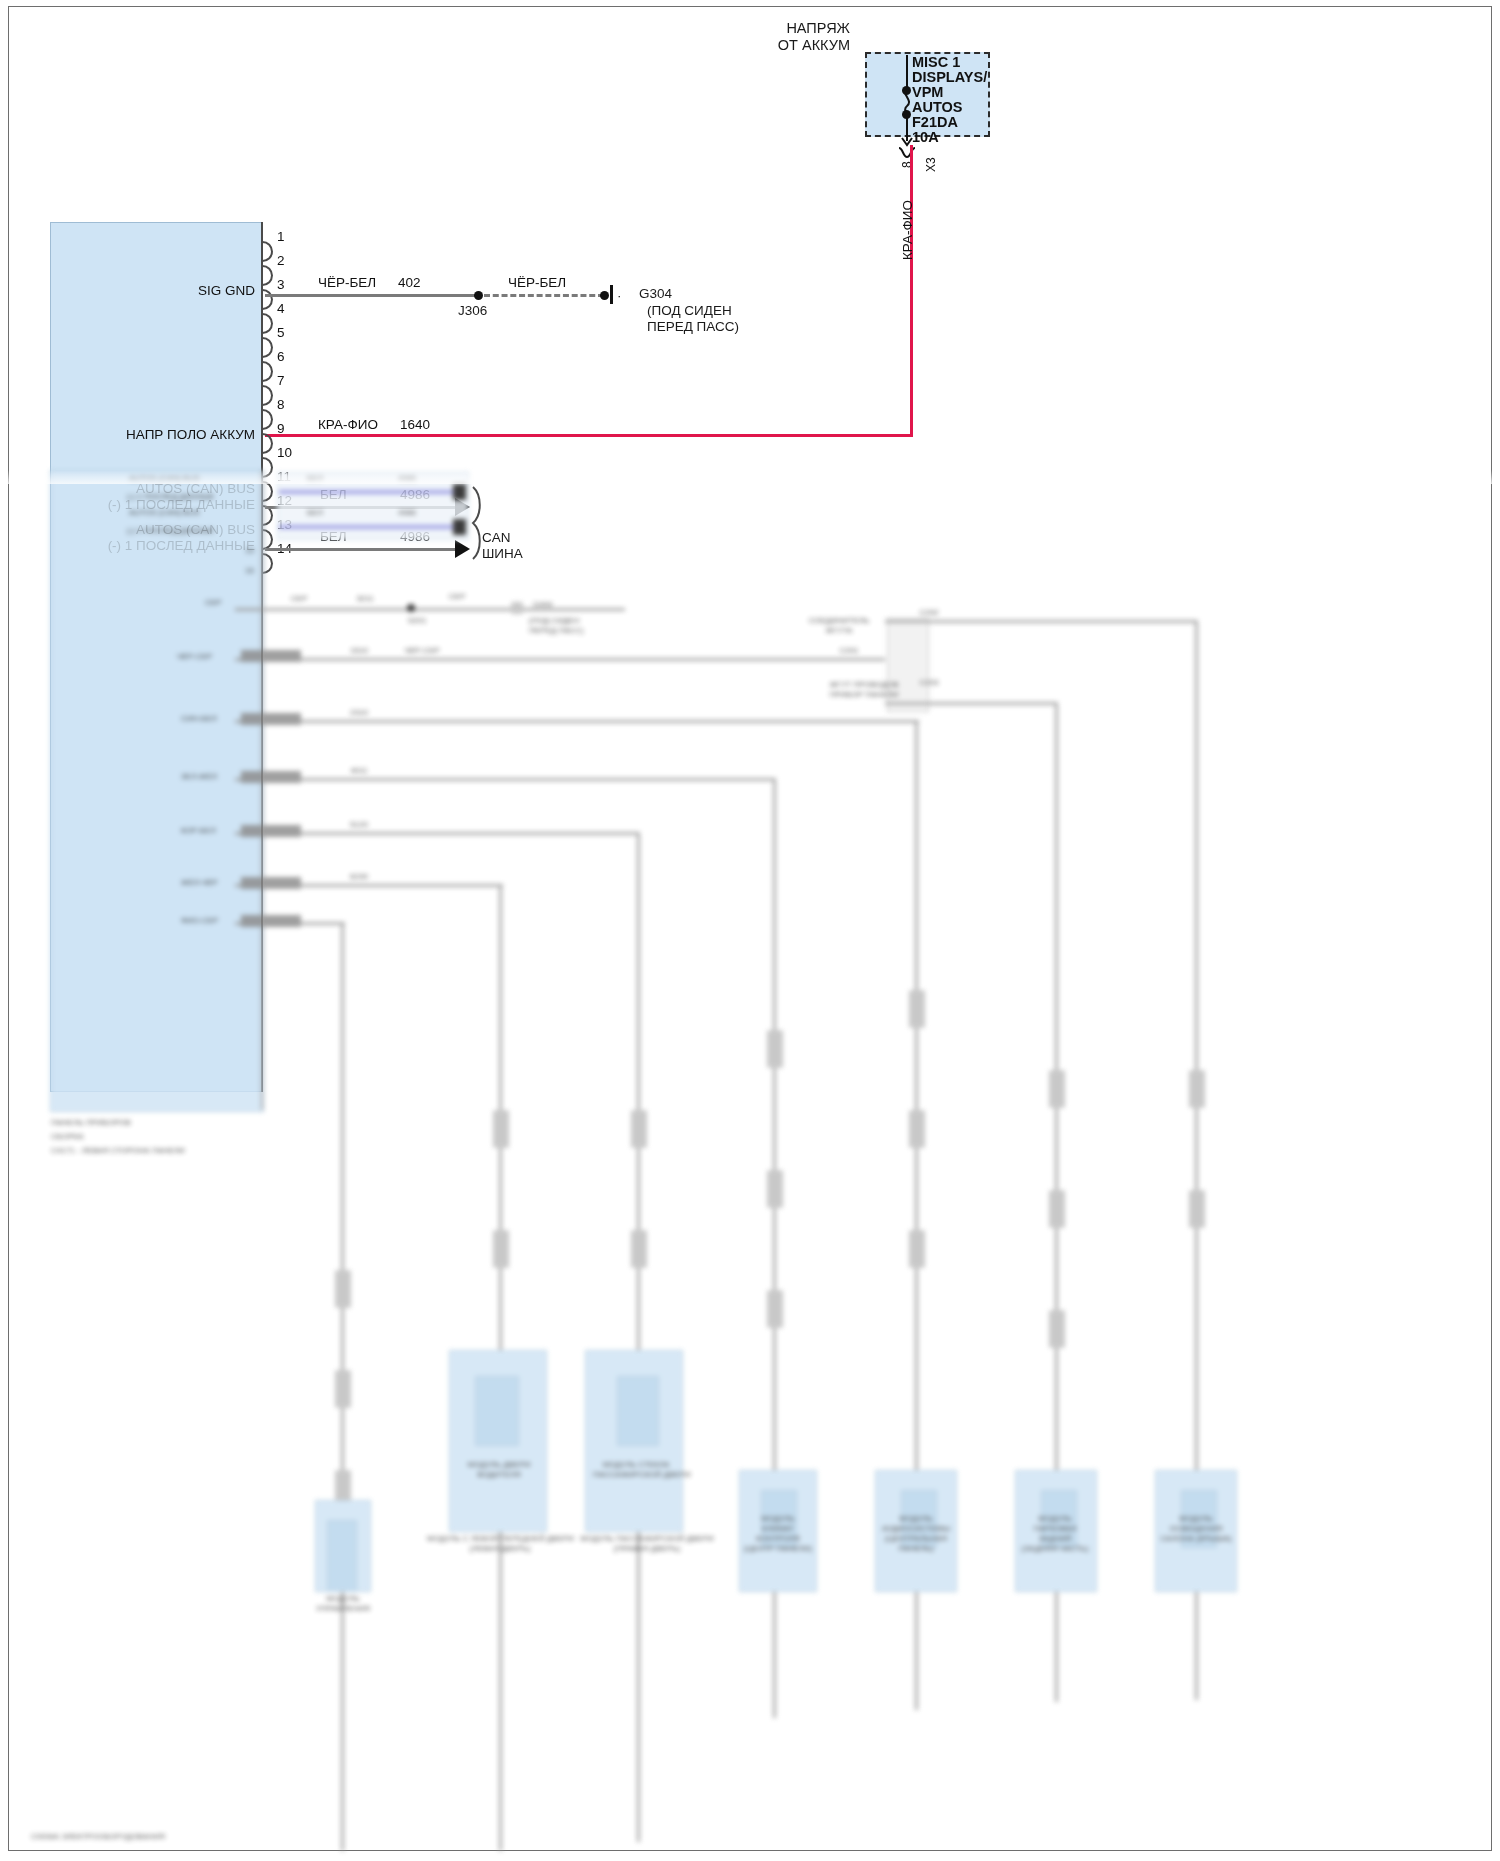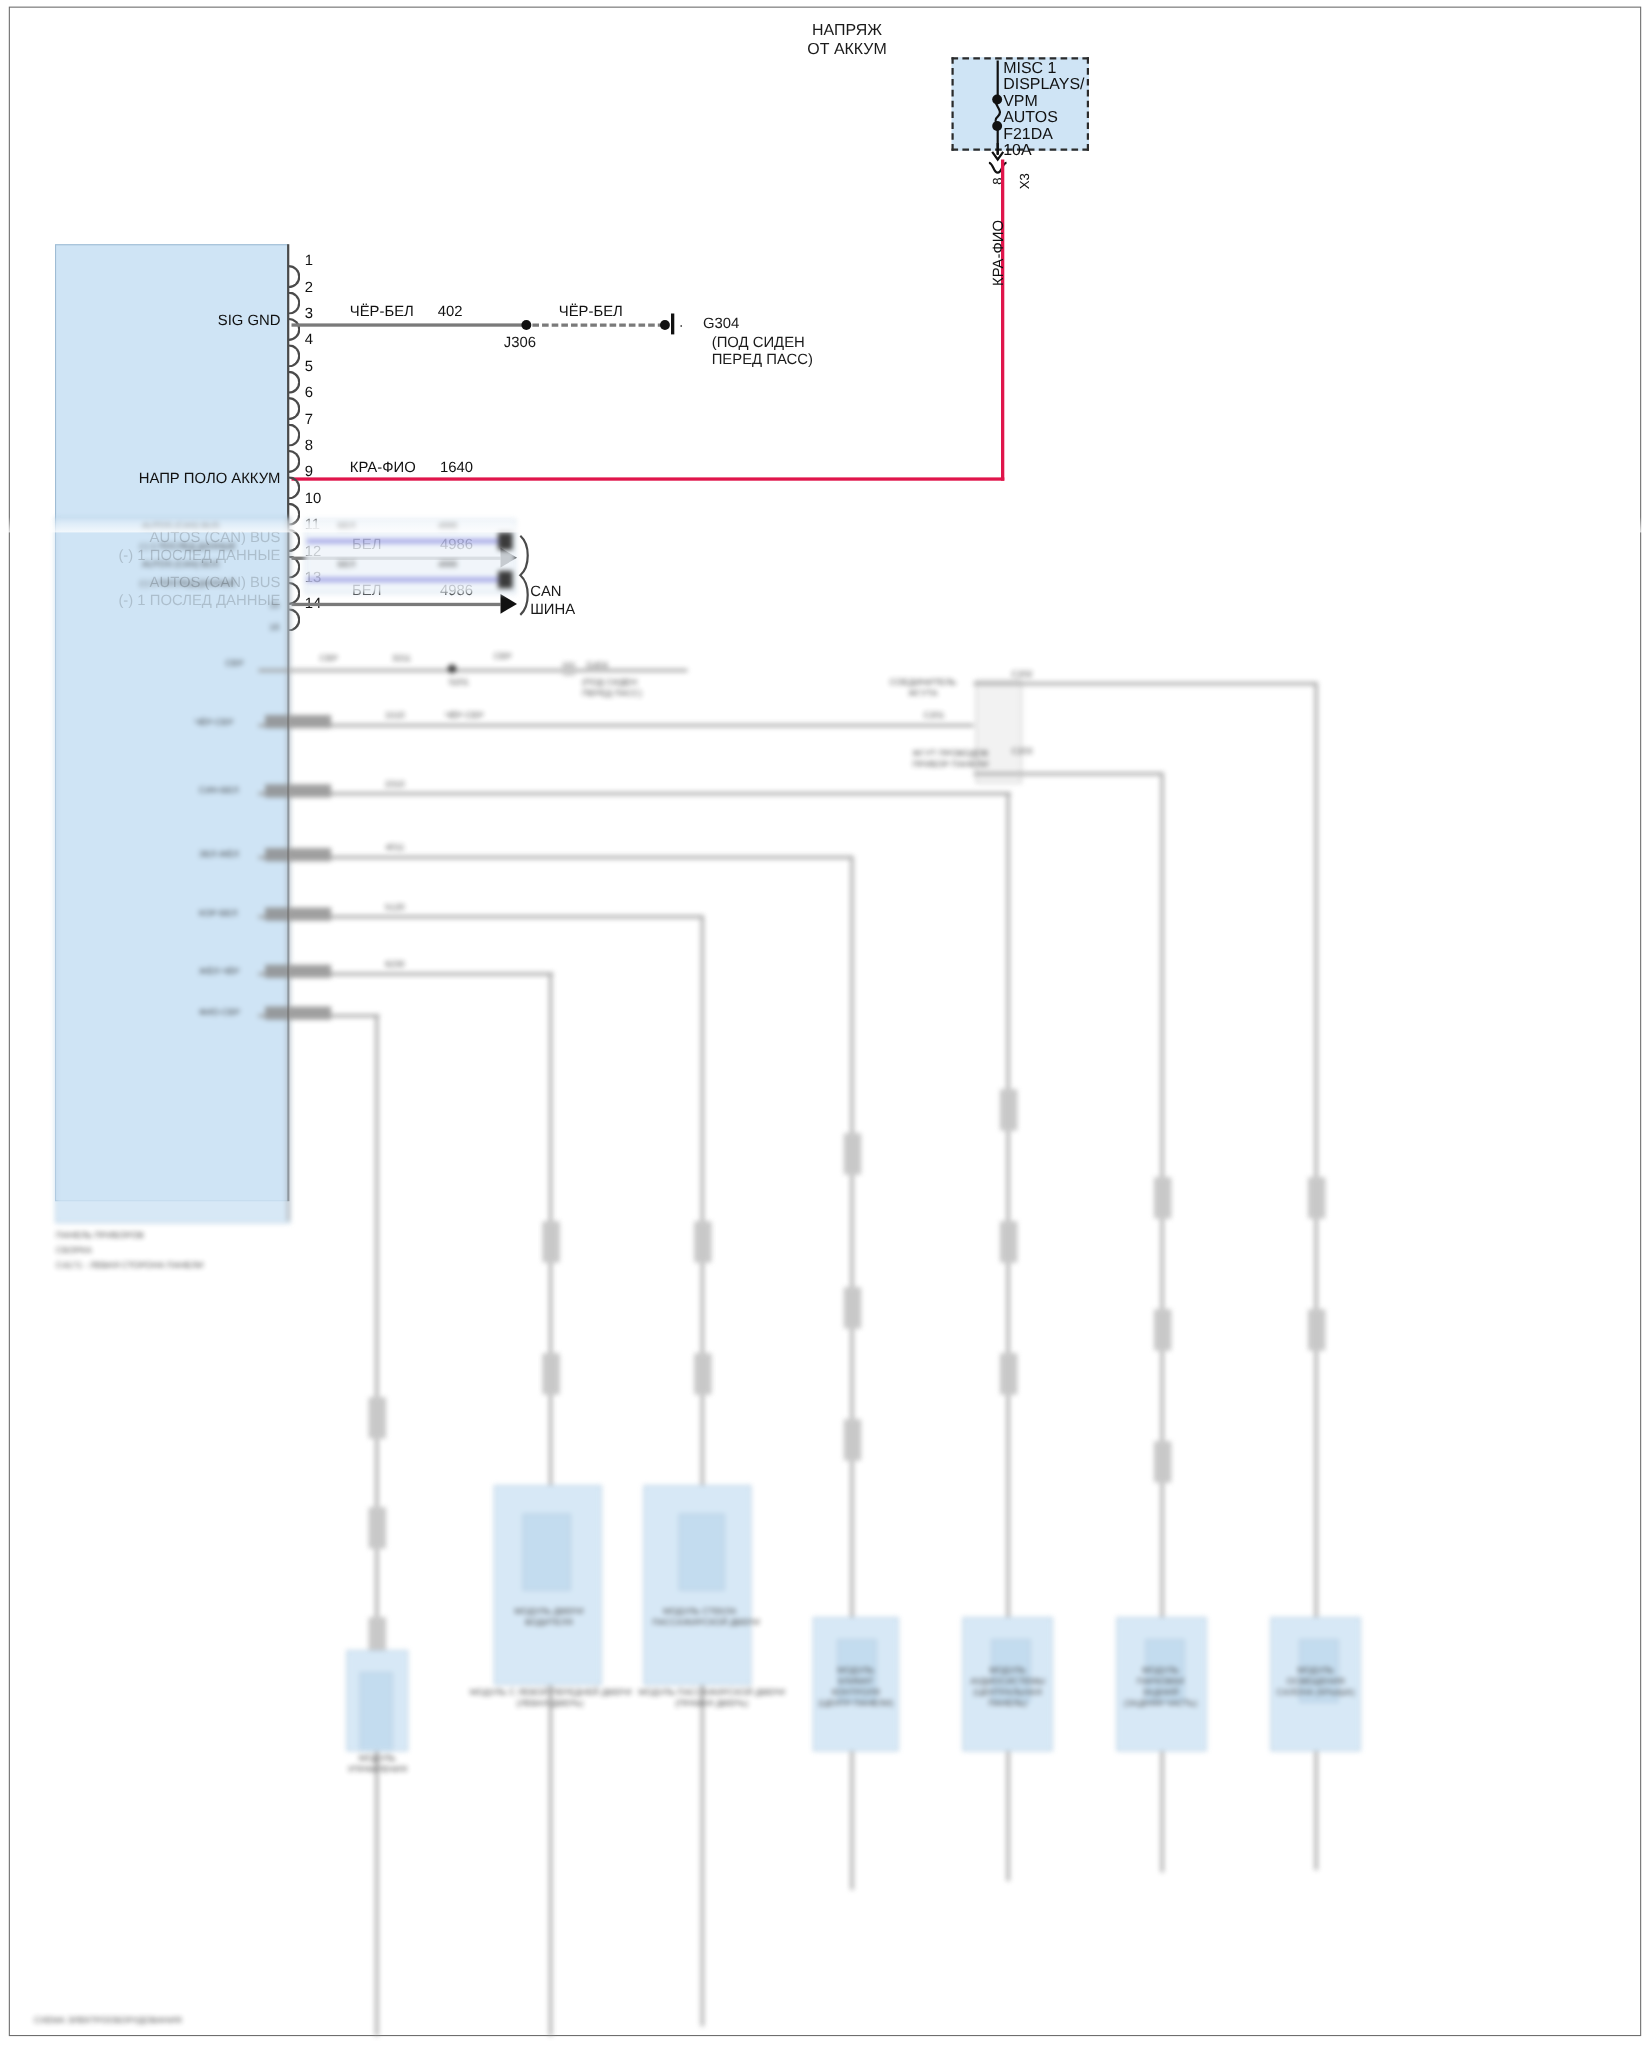--- a/index.html
+++ b/index.html
@@ -2,30 +2,30 @@
 <html><head>
 <meta charset="utf-8">
 <style>
   html,body{margin:0;padding:0;background:#ffffff;}
   body{font-family:"Liberation Sans", sans-serif;}
   #page{position:relative;width:1500px;height:1861px;background:#ffffff;overflow:hidden;}
   .frame{position:absolute;left:8px;top:6px;width:1484px;height:1845px;border:1px solid #6e6e6e;box-sizing:border-box;}
 
   
   .txt{position:absolute;color:#1a1a1a;white-space:pre;line-height:1.18;}
-  .ctr{text-align:center;}
+  .ctr{text-align:right;}
   .wire{position:absolute;background:#7a7a7a;}
   .wire-h{height:3px;}
   .redwire{position:absolute;background:#e0154b;}
   .blk{position:absolute;background:#111;}
 
   
   .fusebox{position:absolute;left:865px;top:52px;width:125px;height:85px;
       background:#cfe4f5;border:2px dashed #2b2b2b;box-sizing:border-box;}
-  .fuse-label{position:absolute;color:#111;white-space:pre;line-height:1.14;font-size:14.5px;}
+  .fuse-label{position:absolute;color:#111;white-space:pre;line-height:1.14;font-size:14.5px;font-weight:bold;}
 
   
   .module{position:absolute;left:50px;top:222px;width:212px;height:870px;
       background:#cfe4f5;border:1px solid #9fbcd4;box-sizing:border-box;}
   .modline{position:absolute;left:261px;top:222px;width:2px;height:870px;background:#4a4a4a;}
 
   .pinnum{position:absolute;font-size:13.5px;color:#111;}
   .pinname{position:absolute;font-size:13.5px;color:#111;text-align:right;white-space:pre;line-height:1.18;}
   .wirename{position:absolute;font-size:13.5px;color:#111;white-space:pre;}
   .wirenum{position:absolute;font-size:13.5px;color:#111;white-space:pre;}

